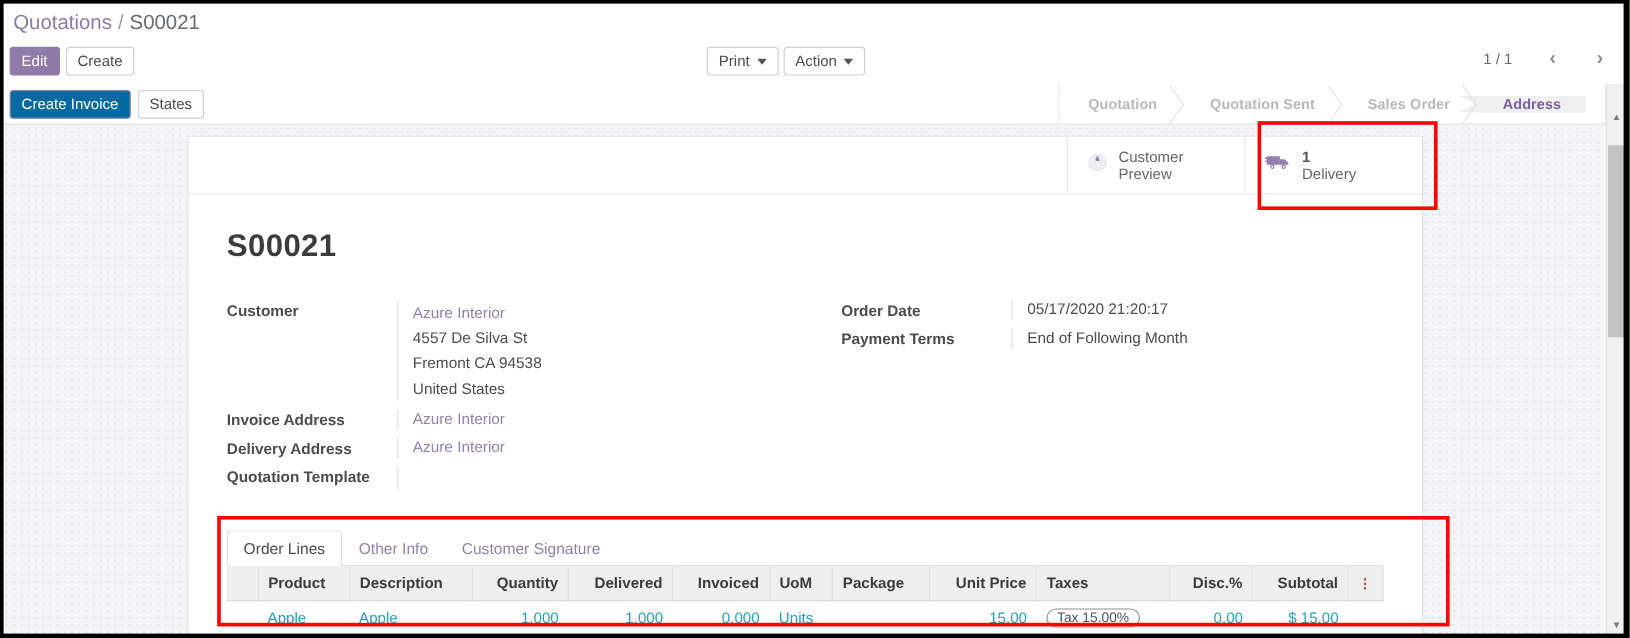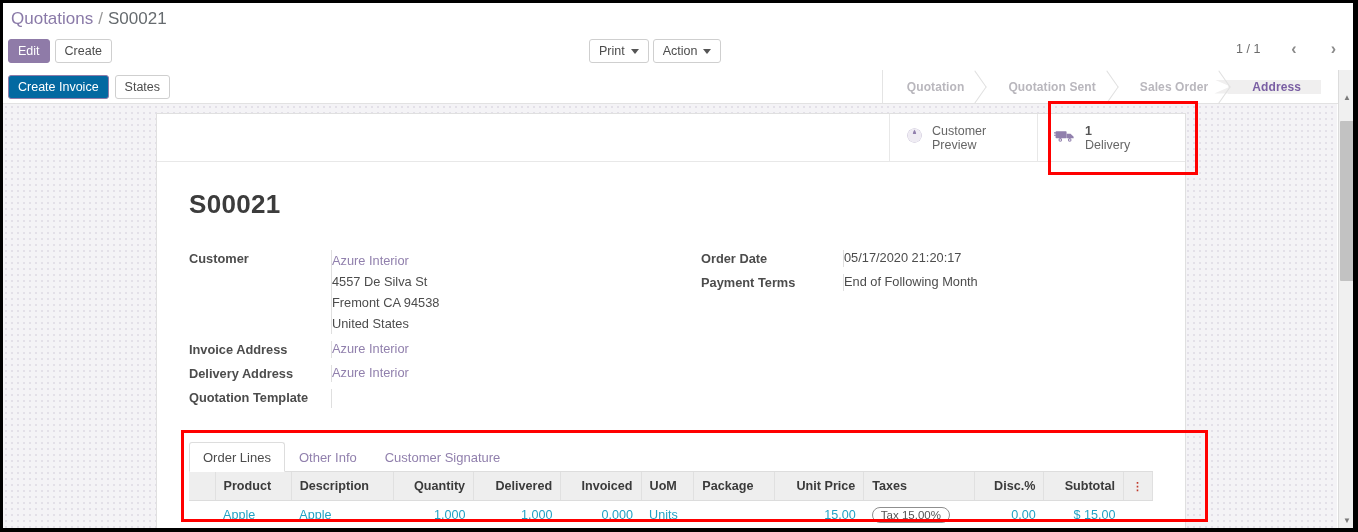--- a/index.html
+++ b/index.html
@@ -116,21 +116,21 @@
   .cols { display: flex; }
   .col { width: 50%; }
   .col.right { padding-left: 30px; }
   .frow { display: flex; align-items: flex-start; margin-bottom: 7px; }
   .flabel {
     width: 142px; flex: 0 0 142px; font-size: 12.8px; font-weight: bold;
     color: #4c4c4c; padding-top: 1px;
   }
   .fvalue {
     flex: 1; font-size: 12.8px; color: #4c4c4c;
-    border-left: 1px solid #dfdfdf; min-height: 17px;
+    border-left: 1px solid #dfdfdf; padding-left: 12px; min-height: 17px;
   }
   .fvalue.empty { min-height: 19px; }
   .flink { color: #9180ad; }
   .addr-line { display: block; color: #4c4c4c; line-height: 21px; }
   .addr-line.first { color: #9180ad; }
 
   
   .notebook { margin-top: 27px; }
   .tabs { display: flex; border-bottom: 1px solid #dddddd; }
   .tab {

